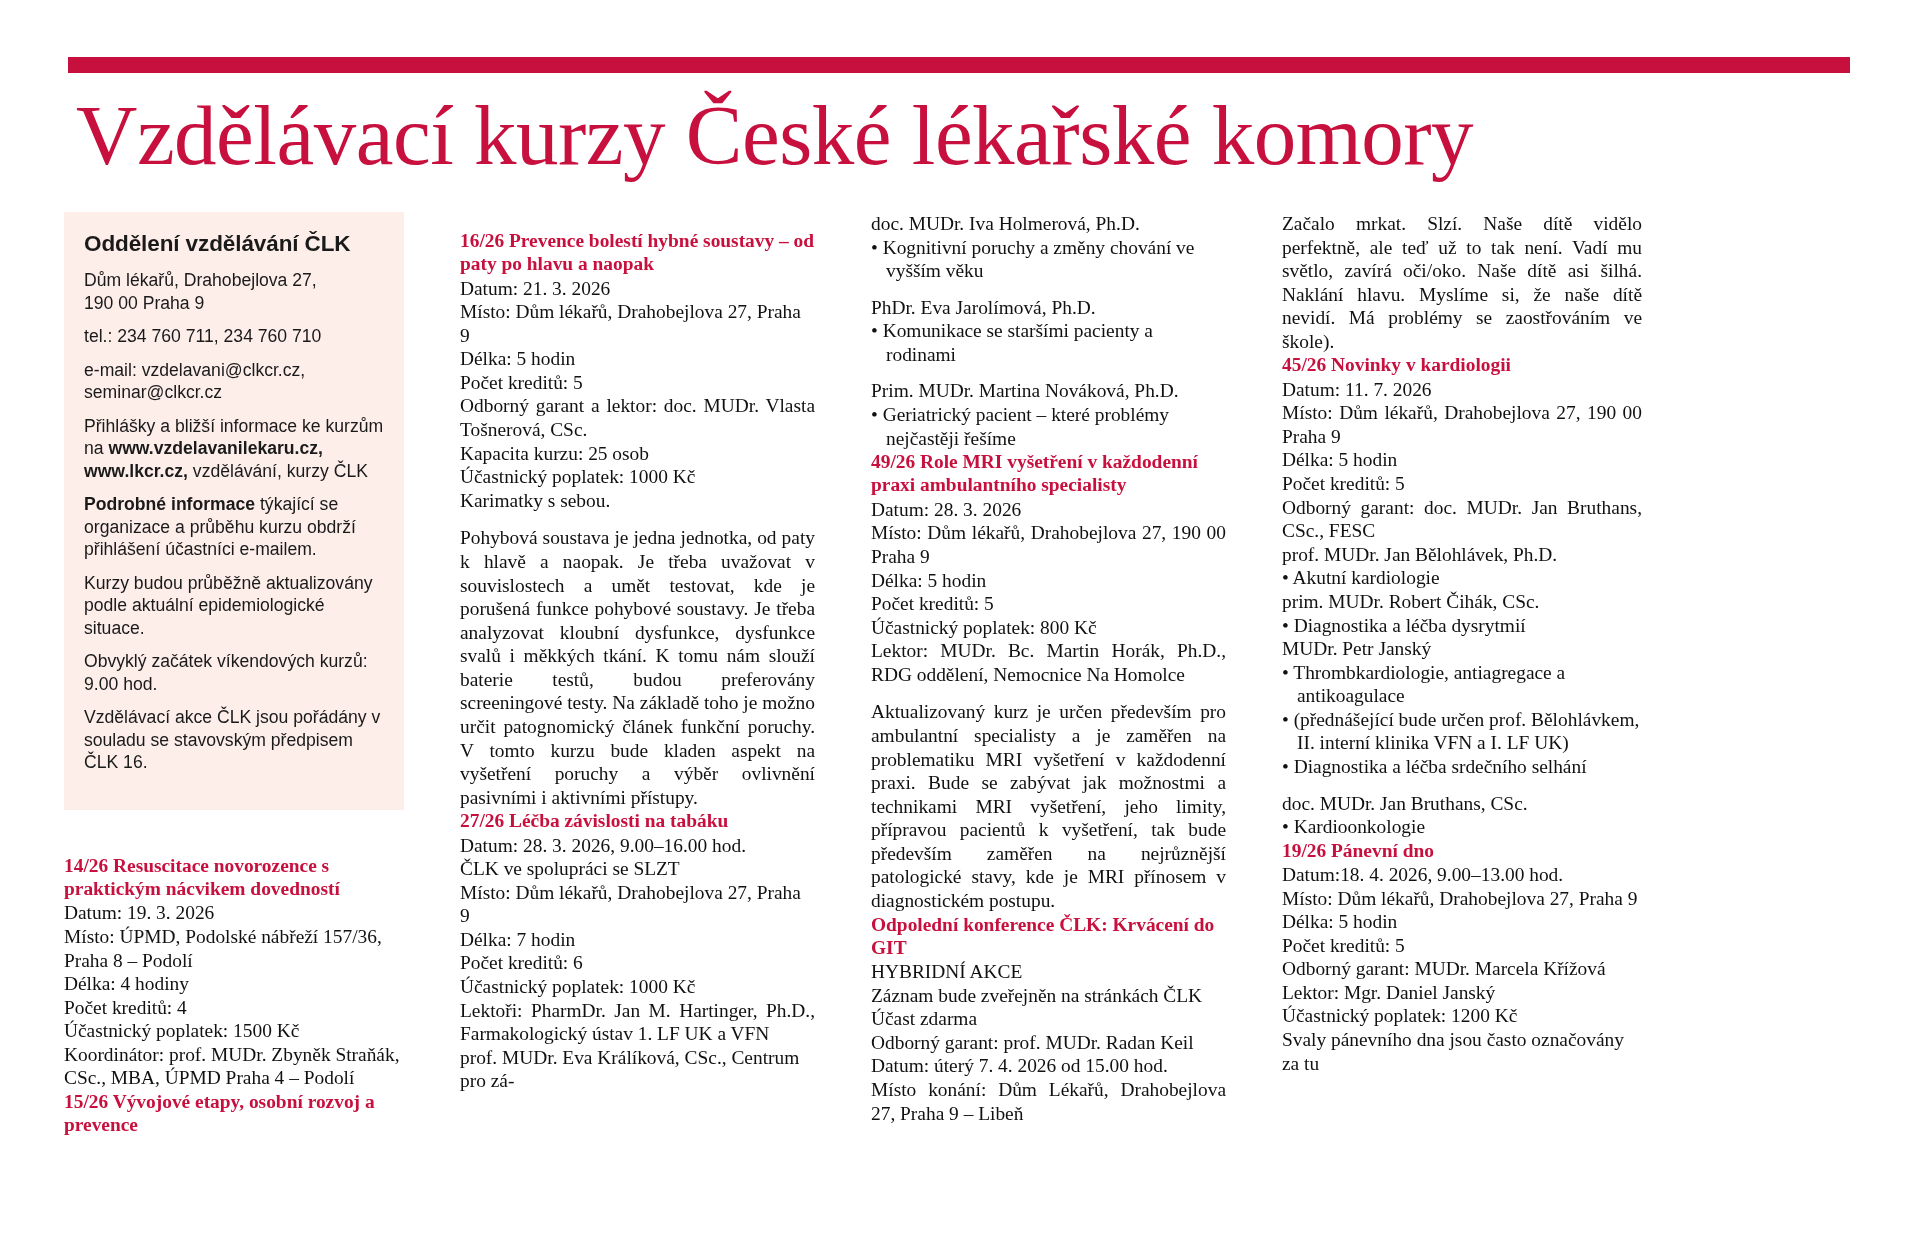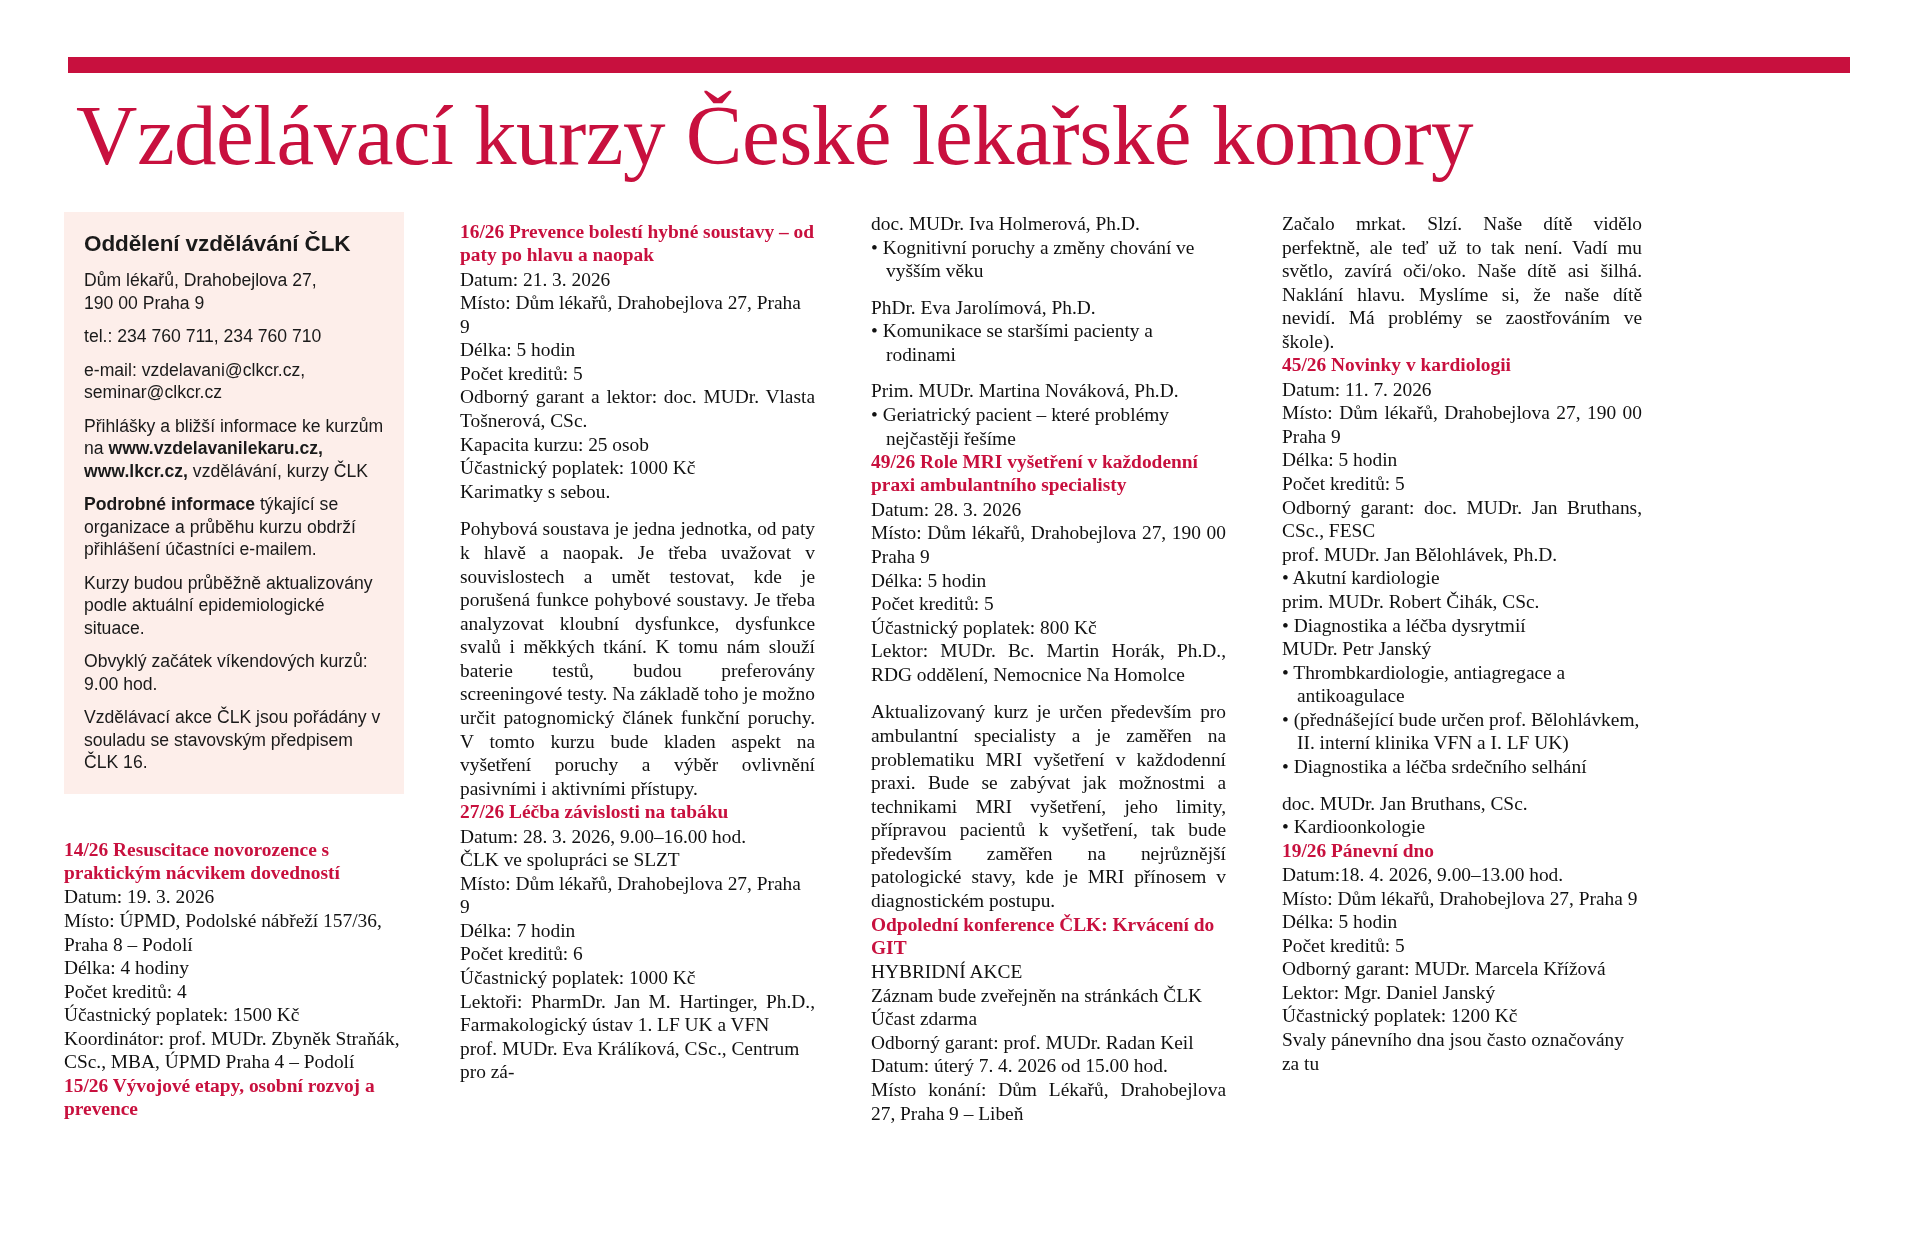--- a/index.html
+++ b/index.html
@@ -43,21 +43,21 @@
   }
   .col{
     position:relative;
     overflow:hidden;
     height:1046px;
   }
 
   
   .infobox{
     background:#fdeeea;
-    padding:18px 20px 20px 20px;
+    padding:18px 20px 36px 20px;
     margin-bottom:44px;
     font-family:"Liberation Sans", sans-serif;
   }
   .infobox h2{
     margin:0 0 12px 0;
     font-size:22.5px;
     font-weight:bold;
     line-height:1.2;
     color:#1a1a1a;
     letter-spacing:-0.1px;
@@ -100,21 +100,21 @@
   }
   .bullet{
     font-size:19.4px;
     line-height:1.215;
     margin:0;
     padding-left:15px;
     text-indent:-15px;
   }
   .gap-s{height:13px;}
   .course-block{}
-  .course-block:first-child{margin-top:8px;}
+  .course-block:first-child{margin-top:17px;}
 </style>
 </head>
 <body>
 
 <div class="page">
 
   <div class="rule-top"></div>
 
   <div class="masthead">Vzdělávací kurzy České lékařské komory</div>
 

